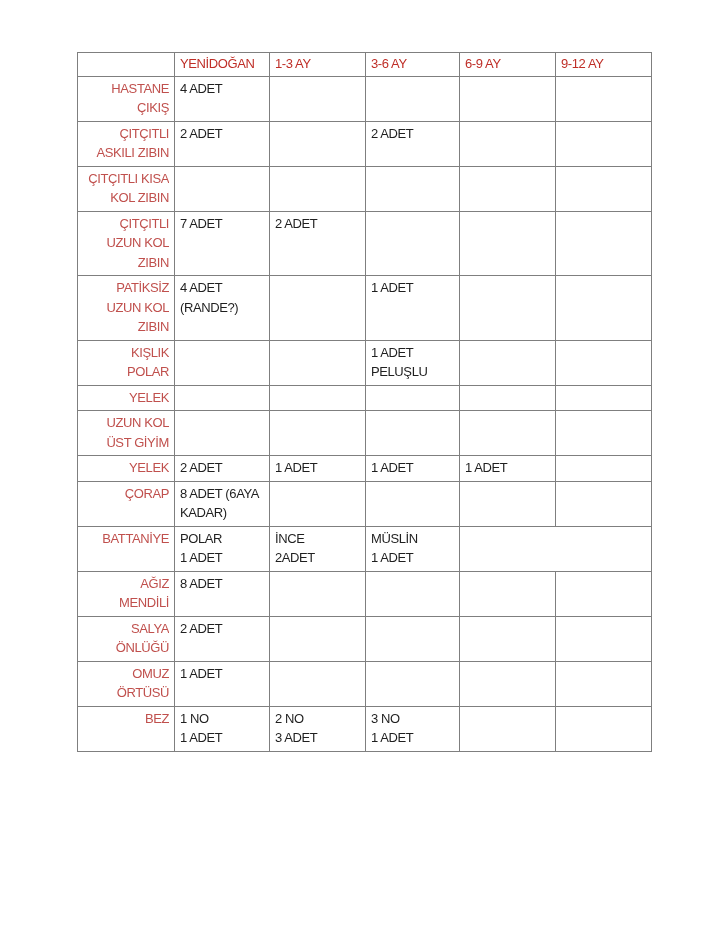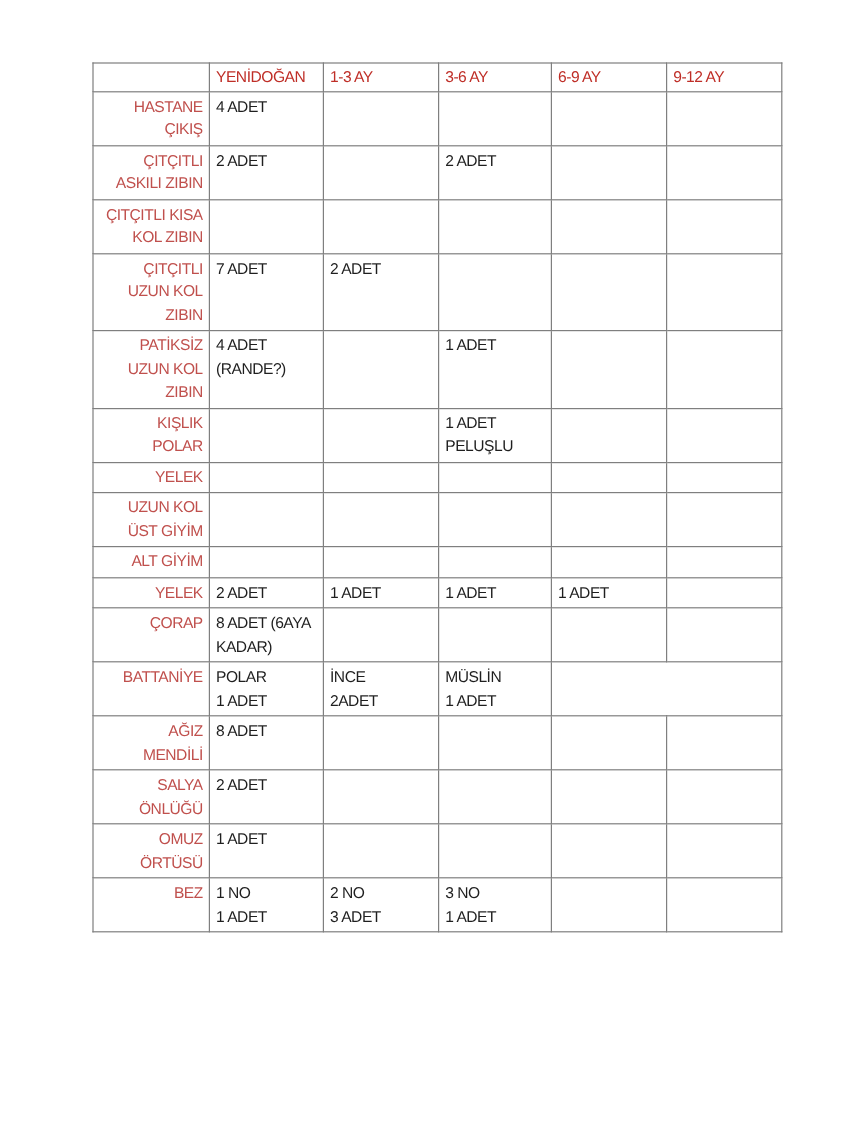--- a/index.html
+++ b/index.html
@@ -170,30 +170,20 @@
             <div class="line">ÜST GİYİM</div>
           </td>
           <td class="valuecell"></td>
           <td class="valuecell"></td>
           <td class="valuecell"></td>
           <td class="valuecell"></td>
           <td class="valuecell"></td>
         </tr>
         <tr>
           <td class="rowlabel">
-            <div class="line">ALT GİYİM</div>
-          </td>
-          <td class="valuecell"></td>
-          <td class="valuecell"></td>
-          <td class="valuecell"></td>
-          <td class="valuecell"></td>
-          <td class="valuecell"></td>
-        </tr>
-        <tr>
-          <td class="rowlabel">
             <div class="line">YELEK</div>
           </td>
           <td class="valuecell">
             <div class="line">2 ADET</div>
           </td>
           <td class="valuecell">
             <div class="line">1 ADET</div>
           </td>
           <td class="valuecell">
             <div class="line">1 ADET</div>

